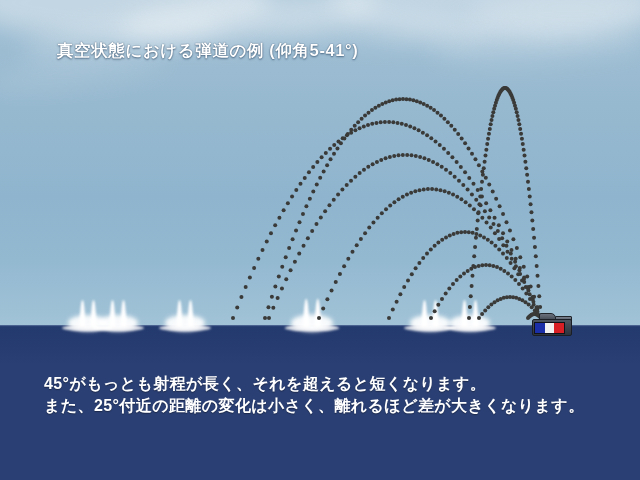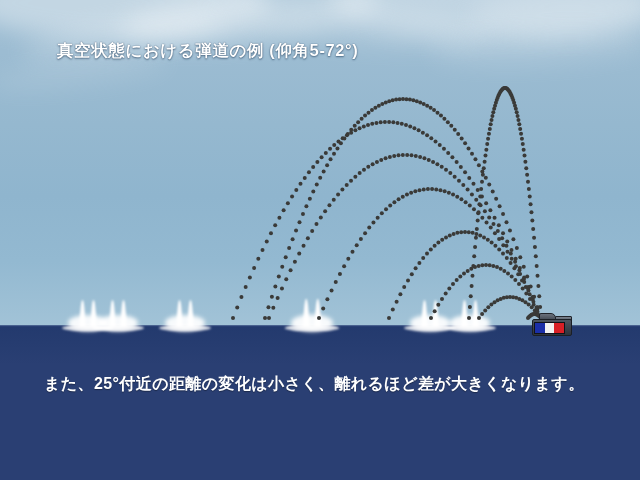--- a/index.html
+++ b/index.html
@@ -637,19 +637,20 @@
     <div id="cannon-mount"></div>
     <div id="cannon-barrel"></div>
     <div id="cannon-body"></div>
     <div id="cannon-flag">
       <i style="background: rgb(27, 47, 168);"></i>
       <i style="background: rgb(242, 242, 242);"></i>
       <i style="background: rgb(216, 31, 38);"></i>
     </div>
   </div>
 
-  <div id="title" style="color: rgb(255, 255, 255);">真空状態における弾道の例 (仰角5-72°)</div>
+  <div id="title" style="color: rgb(255, 255, 255);">真空状態における弾道の例 (仰角5-41°)</div>
 
   <div id="caption" style="color: rgb(255, 255, 255);">
+    <div>45°がもっとも射程が長く、それを超えると短くなります。</div>
     <div>また、25°付近の距離の変化は小さく、離れるほど差が大きくなります。</div>
   </div>
 
 </div>
 
 </body></html>

